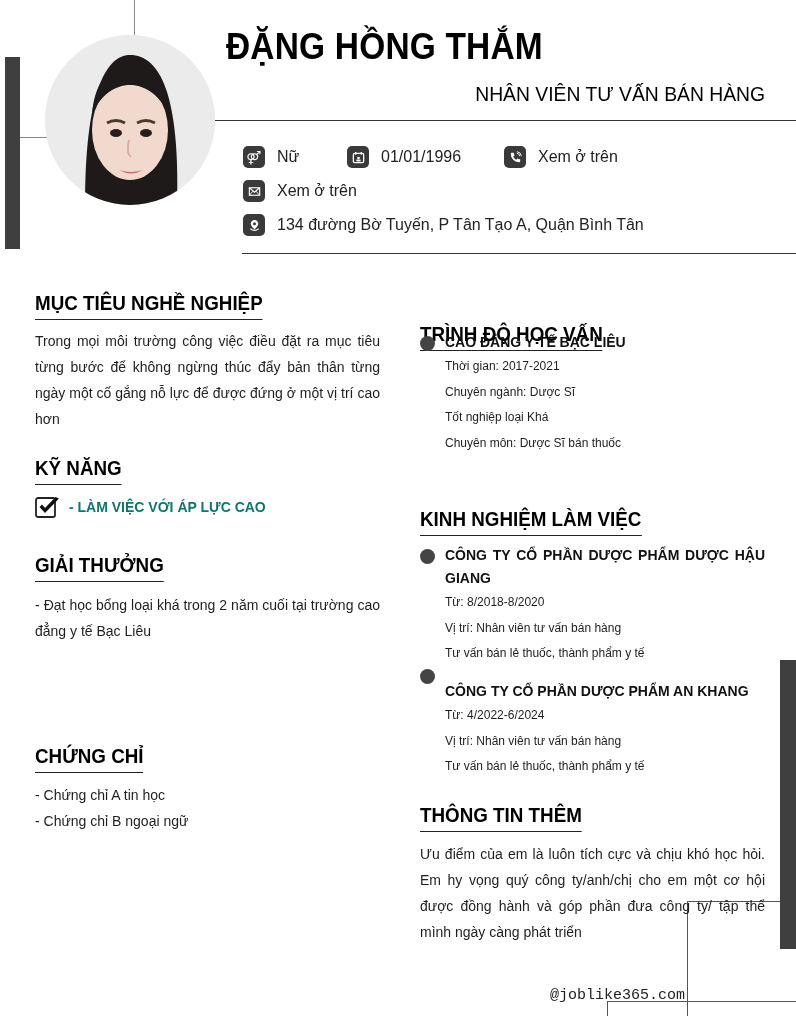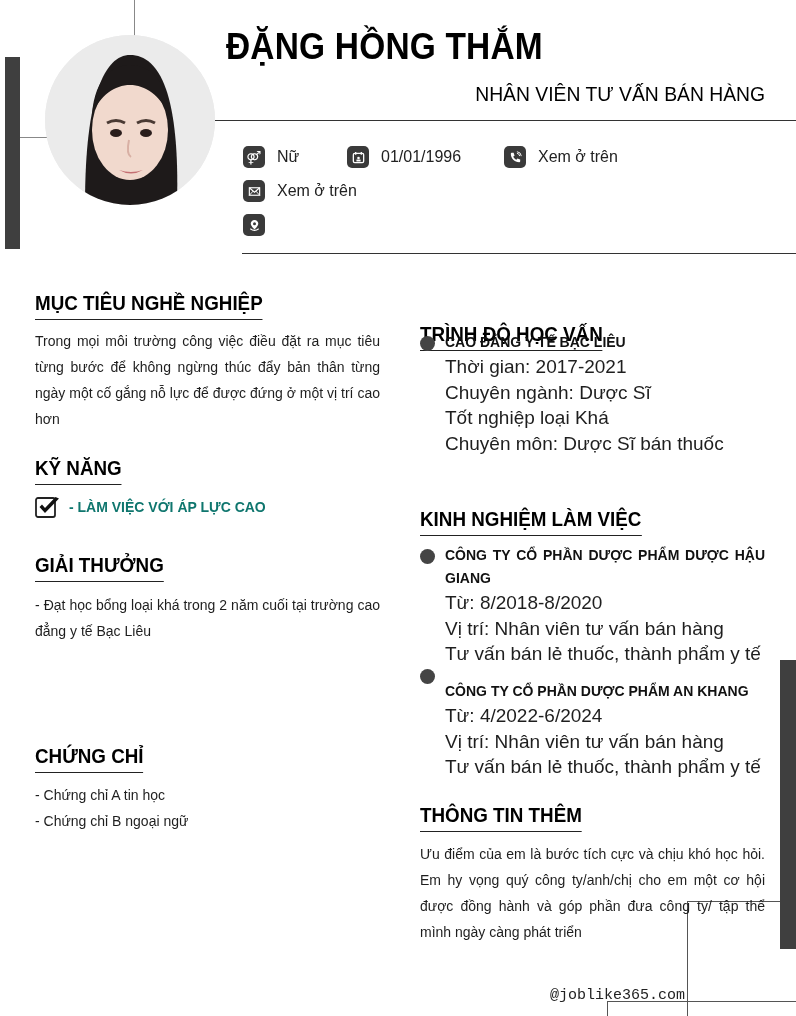--- a/index.html
+++ b/index.html
@@ -44,21 +44,21 @@
     font-size:20px; font-weight:bold; color:#000; display:inline-block;
     padding-bottom:4px; border-bottom:1.5px solid #222; white-space:nowrap;
     transform:scaleX(0.94); transform-origin:left top;
   }
   .para {
     font-size:14px; line-height:26px; color:#1e1e1e; text-align:justify;
   }
   .line { font-size:14px; line-height:26px; color:#1e1e1e; white-space:nowrap; }
   .bullet-dot { width:15px; height:15px; border-radius:50%; background:#444; position:absolute; }
   .entry-title { font-size:14px; font-weight:bold; color:#111; line-height:23px; text-align:justify; }
-  .entry-line { font-size:19px; line-height:25.5px; color:#1e1e1e; white-space:nowrap; }
+  .entry-line { font-size:12px; line-height:25.5px; color:#1e1e1e; white-space:nowrap; }
 
   .skill-row { display:flex; align-items:center; gap:8px; }
   .skill-check { width:26px; height:24px; flex:none; }
   .skill-label { font-size:14px; font-weight:bold; color:#0f766e; white-space:nowrap; }
 
   .watermark {
     left:550px; top:987px; font-family:Liberation Mono, monospace;
     font-size:15px; color:#222; white-space:nowrap;
   }
 </style>
@@ -130,20 +130,21 @@
   <span>Xem ở trên</span>
 </div>
 <div class="abs contact-item" style="left:243px;top:214px;">
   <span class="cicon">
     <svg viewBox="0 0 16 16">
         <path d="M8 2 C5.5 2 4 4 4 6 C4 8.5 8 12 8 12 C8 12 12 8.5 12 6 C12 4 10.5 2 8 2 Z" fill="#fff"></path>
         <circle cx="8" cy="6" r="1.6" fill="#3a3a3a"></circle>
         <path d="M3.5 11.5 Q8 15 12.5 11.5" stroke="#fff" stroke-width="1.2" fill="none"></path>
       </svg>
   </span>
+  <span>134 đường Bờ Tuyến, P Tân Tạo A, Quận Bình Tân</span>
 </div>
 <div class="abs contact-rule"></div>
 
 <div class="abs" style="left:35px;top:292px;width:345px;">
   <div class="section-title">MỤC TIÊU NGHỀ NGHIỆP</div>
   <div class="para" style="margin-top:8px;">Trong mọi môi trường công việc điều đặt ra mục tiêu từng bước để không ngừng thúc đẩy bản thân từng ngày một cố gắng nỗ lực để được đứng ở một vị trí cao hơn</div>
 </div>
 
 <div class="abs" style="left:35px;top:457px;width:345px;">
   <div class="section-title">KỸ NĂNG</div>
@@ -202,16 +203,16 @@
   <div style="margin-left:25px;padding-top:11px;">
     <div class="entry-title">CÔNG TY CỔ PHẦN DƯỢC PHẨM AN KHANG</div>
     <div class="entry-line">Từ: 4/2022-6/2024</div>
     <div class="entry-line">Vị trí: Nhân viên tư vấn bán hàng</div>
     <div class="entry-line">Tư vấn bán lẻ thuốc, thành phẩm y tế</div>
   </div>
 </div>
 
 <div class="abs" style="left:420px;top:804px;width:345px;">
   <div class="section-title">THÔNG TIN THÊM</div>
-  <div class="para" style="margin-top:9px;">Ưu điểm của em là bước tích cực và chịu khó học hỏi. Em hy vọng quý công ty/anh/chị cho em một cơ hội được đồng hành và góp phần đưa công ty/ tập thể mình ngày càng phát triển</div>
+  <div class="para" style="margin-top:9px;">Ưu điểm của em là luôn tích cực và chịu khó học hỏi. Em hy vọng quý công ty/anh/chị cho em một cơ hội được đồng hành và góp phần đưa công ty/ tập thể mình ngày càng phát triển</div>
 </div>
 
 <div class="abs watermark">@joblike365.com</div>
 
 </body></html>

